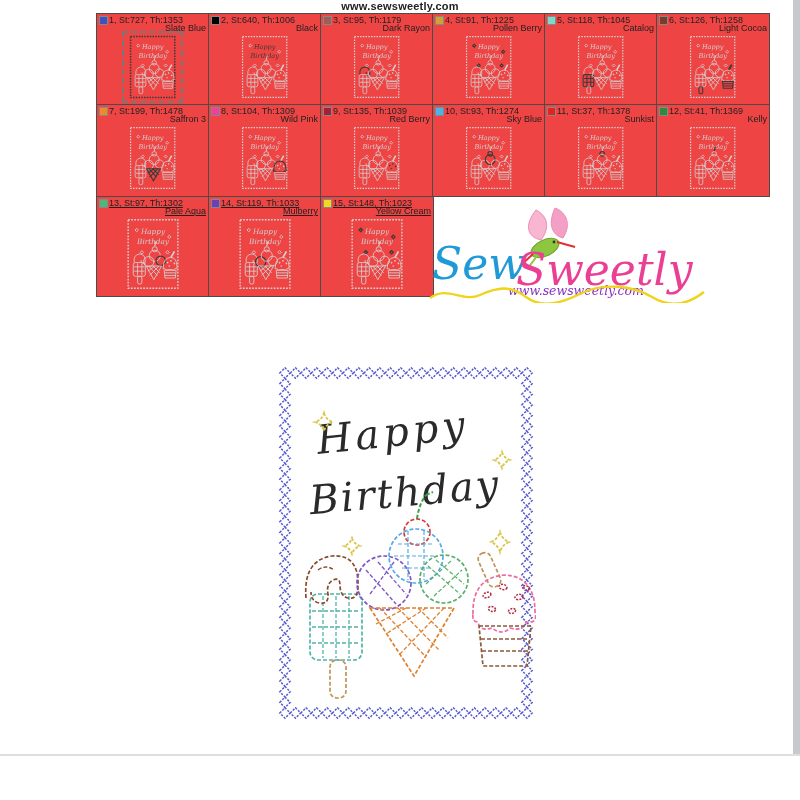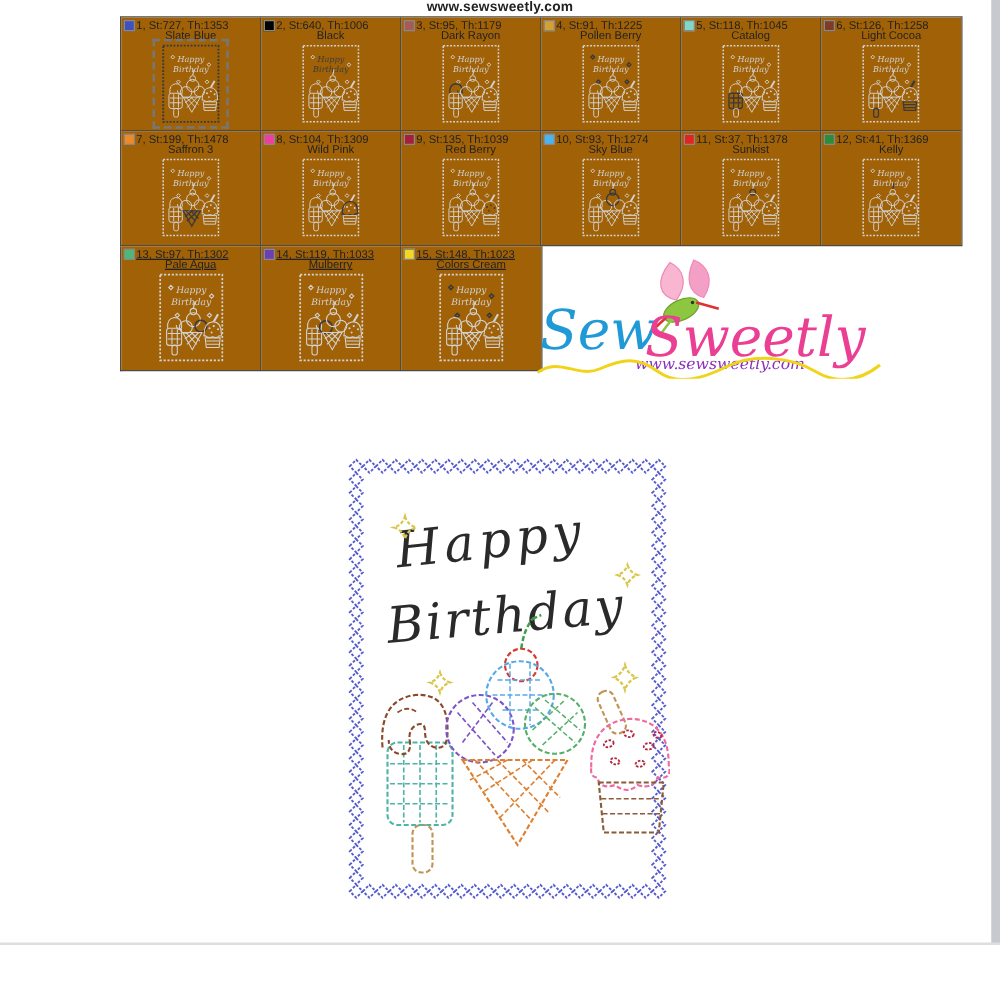--- a/index.html
+++ b/index.html
@@ -7,28 +7,28 @@
         font-family:"Liberation Sans",sans-serif;color:#222;}
   
   .site-header{position:absolute;top:0;left:0;width:100%;text-align:center;
                font-size:11px;font-weight:bold;letter-spacing:.2px;}
   
   #palette-table{position:absolute;left:96px;top:13px;width:674px;}
   #rows12{display:grid;grid-template-columns:repeat(6,1fr);border:1px solid #4b4b4b;}
   #row3{display:grid;grid-template-columns:repeat(3,1fr);width:336px;
         border:1px solid #4b4b4b;border-top:none;}
   .pcell{position:relative;height:91px;padding:1px 2px;box-sizing:border-box;
-         border-right:1px solid #4b4b4b;background:#a16207;}
+         border-right:1px solid #4b4b4b;background:#ef4444;}
   .pcell.rowtop{border-bottom:1px solid #4b4b4b;}
   .pcell.lastcol{border-right:none;}
   #row3 .pcell{height:99px;text-decoration:underline;}
   .cell-label{display:flex;align-items:flex-start;justify-content:flex-start;line-height:10px;}
   .swatch{width:9px;height:9px;flex:0 0 auto;margin:1px 1px 0 0;border:1px solid #888;box-sizing:border-box;}
   .lbl{font-size:9px;white-space:nowrap;}
-  .cname{font-size:9px;text-align:center;line-height:9px;margin-top:-1px;}
+  .cname{font-size:9px;text-align:right;line-height:9px;margin-top:-1px;}
   .thumb{display:flex;justify-content:center;margin-top:2px;}
   .thumb.selected svg{outline:2px dashed #777;outline-offset:2px;}
   
   #brand-logo{position:absolute;left:424px;top:207px;width:282px;height:96px;}
   
   #design-preview{position:absolute;left:276px;top:364px;width:260px;height:358px;}
   
   #footer{position:absolute;left:97px;top:783px;width:680px;height:16px;font-size:8px;}
   #footer .fdate{position:absolute;left:0;top:3px;white-space:nowrap;font-family:Liberation Serif, serif;}
   #footer .finfo{position:absolute;left:4px;top:3px;white-space:nowrap;letter-spacing:-0.2px;font-style:italic;}
@@ -733,21 +733,21 @@
                 <path d="M49,64 L61,64 M49,67 L61,67"></path>
   </g>
 </svg>
           </div>
         </div>
         <div class="pcell lastcol">
           <div class="cell-label">
             <span class="swatch" style="background: rgb(242, 216, 32);"></span>
             <span class="lbl">15, St:148, Th:1023</span>
           </div>
-          <div class="cname">Colors Cream</div>
+          <div class="cname">Yellow Cream</div>
           <div class="thumb">
             <svg width="60" height="72" viewBox="0 0 70 84">
   <rect x="6" y="2" width="58" height="80" fill="none" stroke="#d2d2d2" stroke-width="1.6" stroke-dasharray="2 1.6"></rect>
   <g font-style="italic" font-size="8.5" text-anchor="middle" fill="#d2d2d2">
     <text x="35" y="19">Happy</text>
                 <text x="35" y="30">Birthday</text>
   </g>
   <g stroke="#3a3a3a" stroke-width="1.4" fill="none">
     <path d="M16,12 L18,14 L16,16 L14,14 Z"></path>
                 <path d="M54,20 L56,22 L54,24 L52,22 Z"></path>

